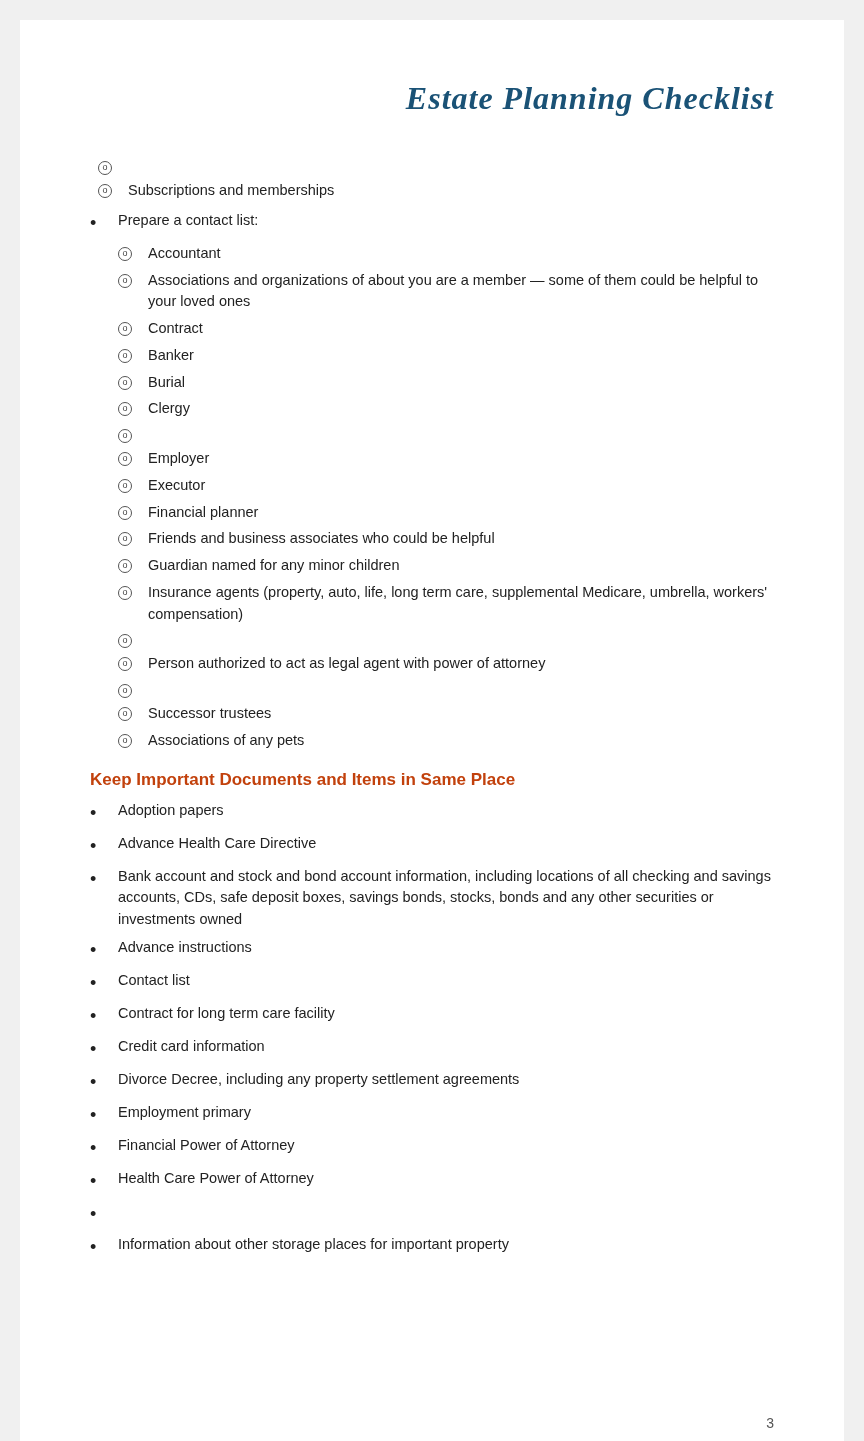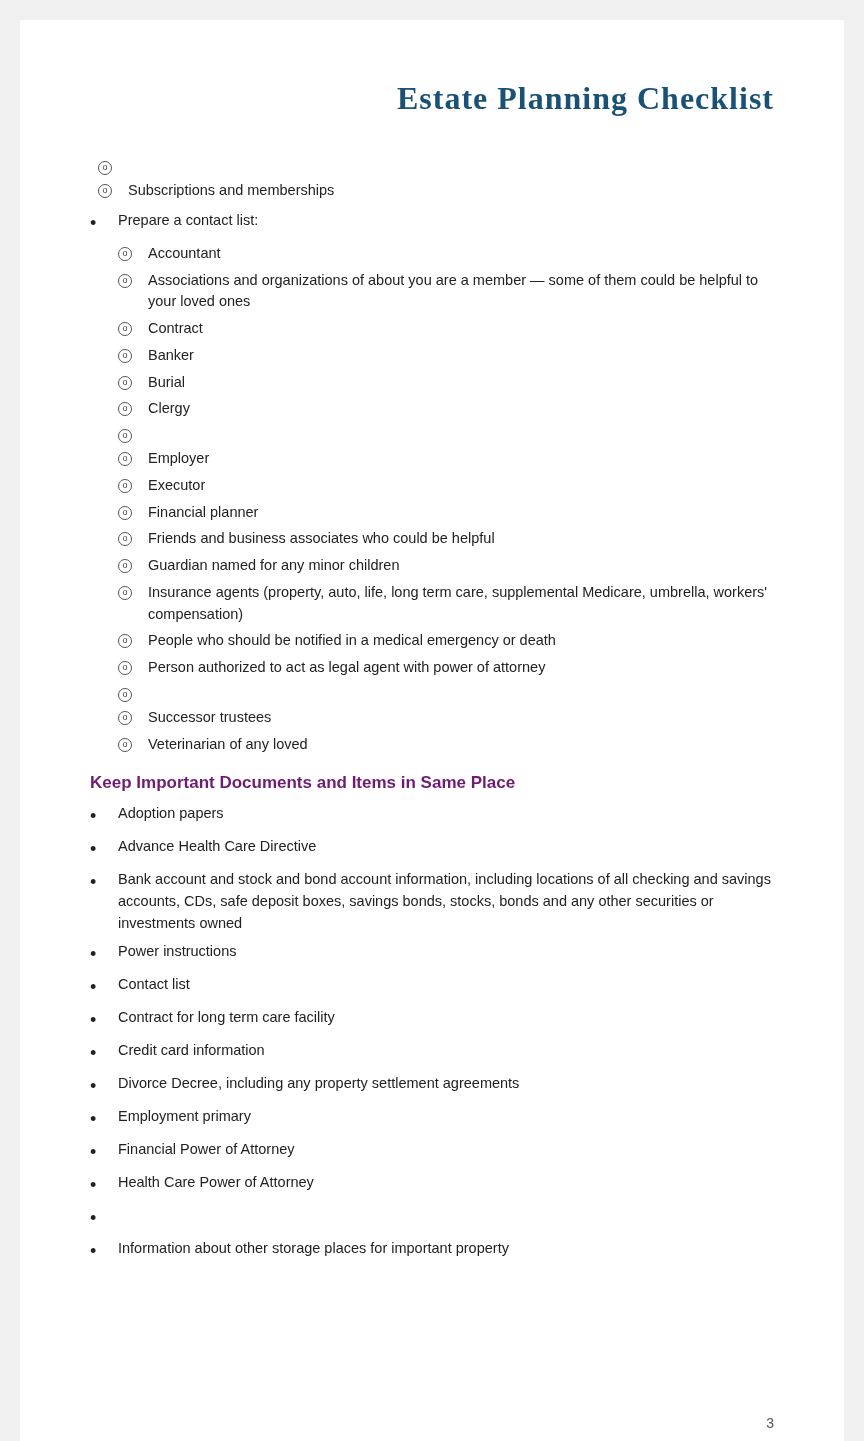--- a/index.html
+++ b/index.html
@@ -27,24 +27,25 @@
     }
 
     .header-title {
       text-align: right;
       font-size: 32px;
       font-weight: bold;
       color: #1a5276;
       letter-spacing: 1px;
       margin-bottom: 40px;
       font-family: Georgia, 'Times New Roman', serif;
+      font-style: italic;
     }
 
     .section-heading {
-      color: #701a75;
+      color: #c2410c;
       font-size: 17px;
       font-weight: bold;
       margin: 18px 0 10px 0;
     }
 
     .bullet-list {
       list-style: none;
       margin: 0;
       padding: 0;
     }
@@ -227,21 +228,20 @@
     <li>
       <span class="circle-marker">
         <span class="circle-marker-char">o</span>
       </span>
       <span>Insurance agents (property, auto, life, long term care, supplemental Medicare, umbrella, workers' compensation)</span>
     </li>
     <li>
       <span class="circle-marker">
         <span class="circle-marker-char">o</span>
       </span>
-      <span>People who should be notified in a medical emergency or death</span>
     </li>
     <li>
       <span class="circle-marker">
         <span class="circle-marker-char">o</span>
       </span>
       <span>Person authorized to act as legal agent with power of attorney</span>
     </li>
     <li>
       <span class="circle-marker">
         <span class="circle-marker-char">o</span>
@@ -250,21 +250,21 @@
     <li>
       <span class="circle-marker">
         <span class="circle-marker-char">o</span>
       </span>
       <span>Successor trustees</span>
     </li>
     <li>
       <span class="circle-marker">
         <span class="circle-marker-char">o</span>
       </span>
-      <span>Veterinarian of any loved</span>
+      <span>Associations of any pets</span>
     </li>
   </ul>
 
   <div class="section-heading">Keep Important Documents and Items in Same Place</div>
 
   <ul class="bullet-list">
     <li>
       <span class="bullet-marker">
         <span class="bullet-dot">•</span>
       </span>
@@ -279,21 +279,21 @@
     <li>
       <span class="bullet-marker">
         <span class="bullet-dot">•</span>
       </span>
       <span>Bank account and stock and bond account information, including locations of all checking and savings accounts, CDs, safe deposit boxes, savings bonds, stocks, bonds and any other securities or investments owned</span>
     </li>
     <li>
       <span class="bullet-marker">
         <span class="bullet-dot">•</span>
       </span>
-      <span>Power instructions</span>
+      <span>Advance instructions</span>
     </li>
     <li>
       <span class="bullet-marker">
         <span class="bullet-dot">•</span>
       </span>
       <span>Contact list</span>
     </li>
     <li>
       <span class="bullet-marker">
         <span class="bullet-dot">•</span>

